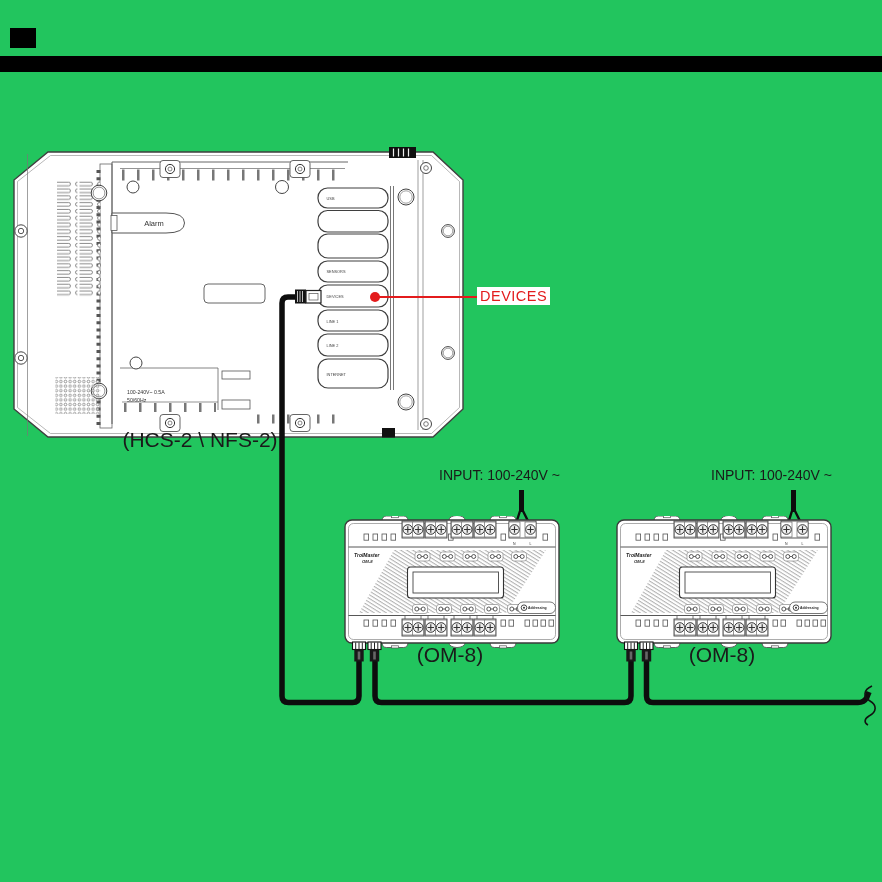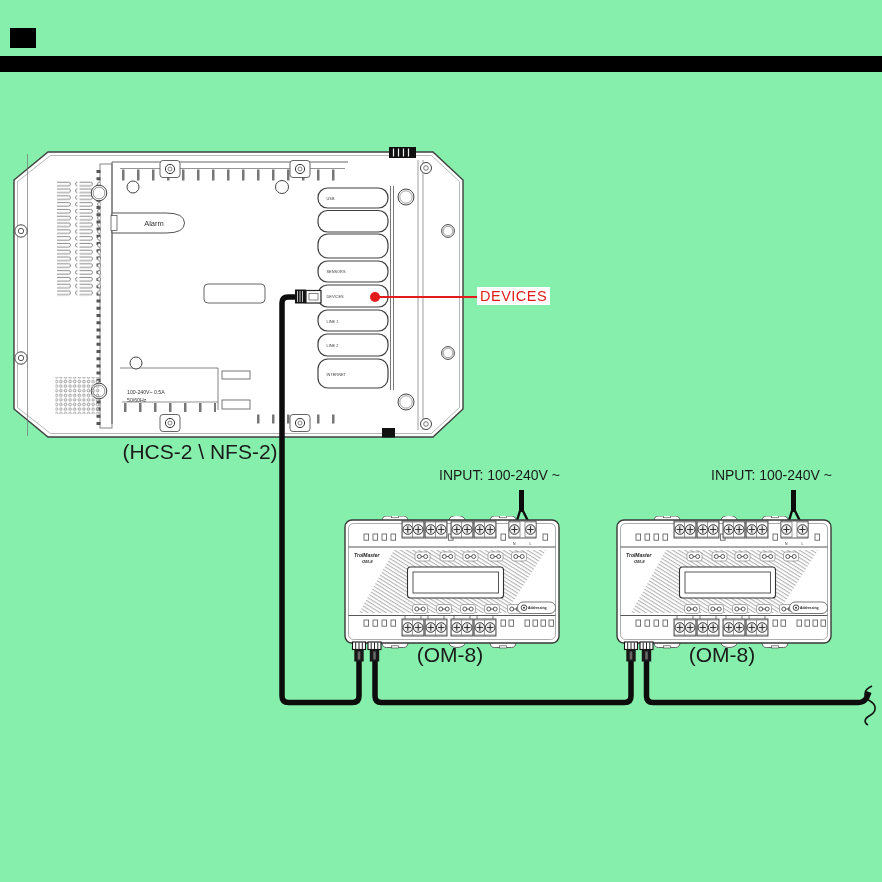--- a/index.html
+++ b/index.html
@@ -1,16 +1,16 @@
 <!DOCTYPE html>
 <html><head>
 <meta charset="utf-8">
 <style>
   html,body{margin:0;padding:0;background:#fff;}
-  #canvas{position:relative;width:882px;height:882px;background:#86efac;overflow:hidden;
+  #canvas{position:relative;width:882px;height:882px;background:#22c55e;overflow:hidden;
           font-family:"Liberation Sans","DejaVu Sans",sans-serif;}
   .abs{position:absolute;}
   .blackbar{background:#000;}
   .caption{color:#1a1a1a;font-size:21px;text-align:center;white-space:nowrap;}
   .inputlbl{color:#1a1a1a;font-size:14px;white-space:nowrap;}
   #devices-callout{color:#e31b1c;font-size:14.5px;font-weight:500;background:#fff;
                    padding:1px 3px;letter-spacing:0.5px;white-space:nowrap;}
   #red-line{background:#e31b1c;height:2px;}
   #red-dot{background:#e31b1c;width:10px;height:10px;border-radius:50%;}
   svg text{font-family:"Liberation Sans","DejaVu Sans",sans-serif;}
@@ -346,19 +346,19 @@
     <g>
       <use href="#rj" x="8.5" y="126"></use>
         <use href="#rj" x="24" y="126"></use>
     </g>
   </svg>
 
   <div id="red-line" class="abs" style="left:374px;top:295.5px;width:104px;"></div>
   <div id="red-dot" class="abs" style="left:369.5px;top:291.5px;"></div>
   <div id="devices-callout" class="abs" style="left:477px;top:287px;">DEVICES</div>
 
-  <div class="abs caption" style="left:118px;top:440px;width:164px;">(HCS-2 \ NFS-2)</div>
+  <div class="abs caption" style="left:118px;top:428px;width:164px;">(HCS-2 \ NFS-2)</div>
   <div class="abs inputlbl" style="left:439px;top:467px;">INPUT: 100-240V ~</div>
   <div class="abs inputlbl" style="left:711px;top:467px;">INPUT: 100-240V ~</div>
   <div class="abs caption" style="left:400px;top:643px;width:100px;">(OM-8)</div>
   <div class="abs caption" style="left:672px;top:643px;width:100px;">(OM-8)</div>
 
 </div>
 
 </body></html>

